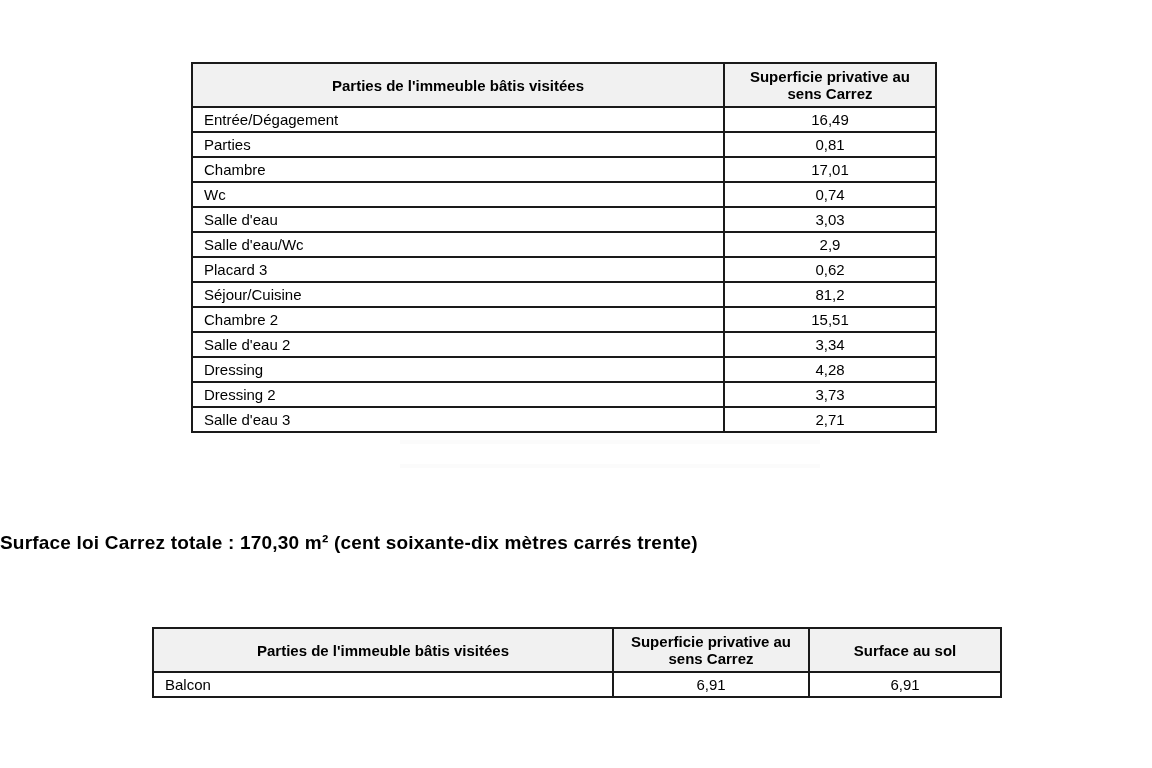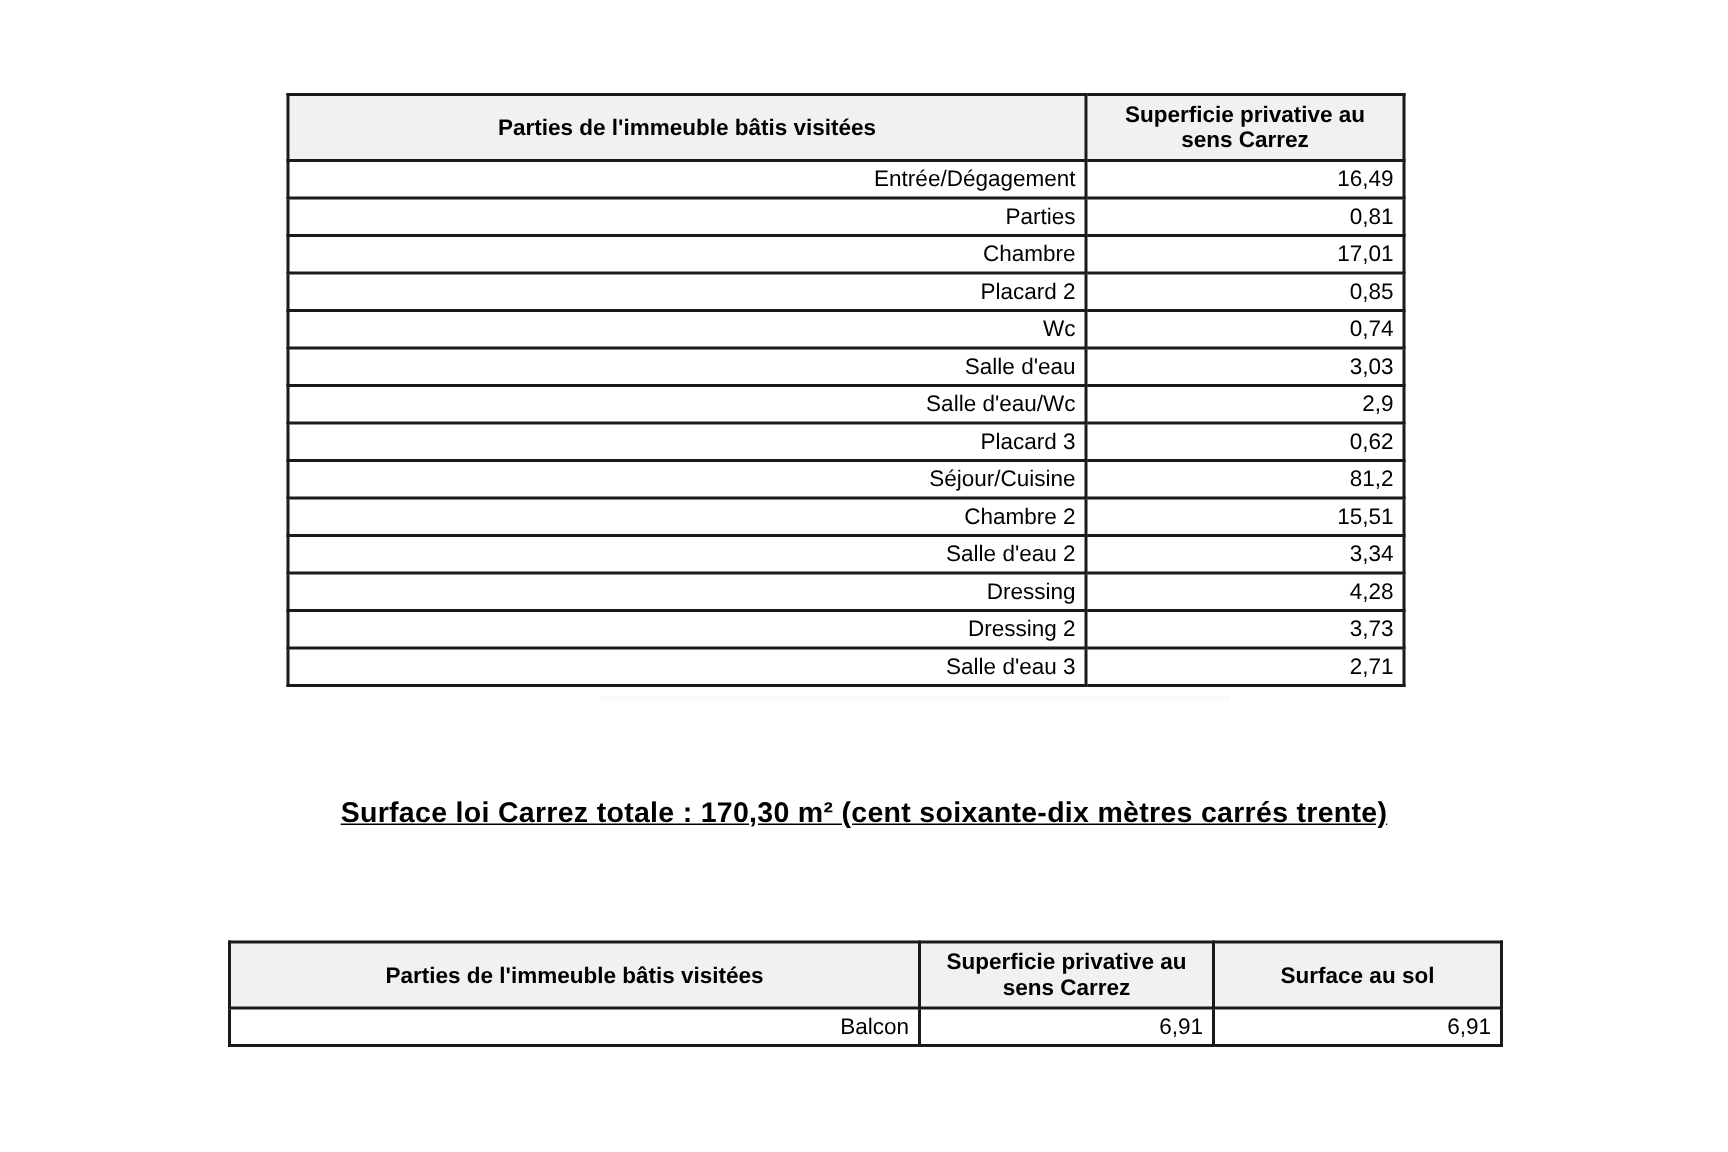--- a/index.html
+++ b/index.html
@@ -34,34 +34,33 @@
   }
   th{
     background:var(--header-bg);
     font-weight:bold;
     text-align:center;
     padding:4px 6px;
     height:43px;
     white-space:normal;
   }
   td{height:25px;padding:2px 6px;}
-  .cell-left{text-align:right;padding-left:11px;}
-  .cell-center{text-align:right;}
+  .cell-left{text-align:left;padding-left:11px;}
+  .cell-center{text-align:center;}
 
   #main-table{left:191px;top:62px;width:744px;}
   #annex-table{left:152px;top:627px;width:848px;}
 
   .total-line{
     position:absolute;
     left:0;top:532px;width:1152px;
-    text-align:center;
+    text-align:left;
     font-size:19px;
     font-weight:bold;
     letter-spacing:0.2px;
-    text-decoration:underline;
   }
 
   
   .watermark{
     position:absolute;
     left:400px;top:300px;width:420px;height:180px;
     background:repeating-linear-gradient(
       180deg,
       rgba(0,0,0,0.00) 0px, rgba(0,0,0,0.00) 20px,
       rgba(0,0,0,0.015) 20px, rgba(0,0,0,0.015) 24px);
@@ -91,24 +90,20 @@
           <td class="cell-left">Entrée/Dégagement</td>
           <td class="cell-center">16,49</td>
         </tr>
         <tr>
           <td class="cell-left">Parties</td>
           <td class="cell-center">0,81</td>
         </tr>
         <tr>
           <td class="cell-left">Chambre</td>
           <td class="cell-center">17,01</td>
-        </tr>
-        <tr>
-          <td class="cell-left">Placard 2</td>
-          <td class="cell-center">0,85</td>
         </tr>
         <tr>
           <td class="cell-left">Wc</td>
           <td class="cell-center">0,74</td>
         </tr>
         <tr>
           <td class="cell-left">Salle d'eau</td>
           <td class="cell-center">3,03</td>
         </tr>
         <tr>

